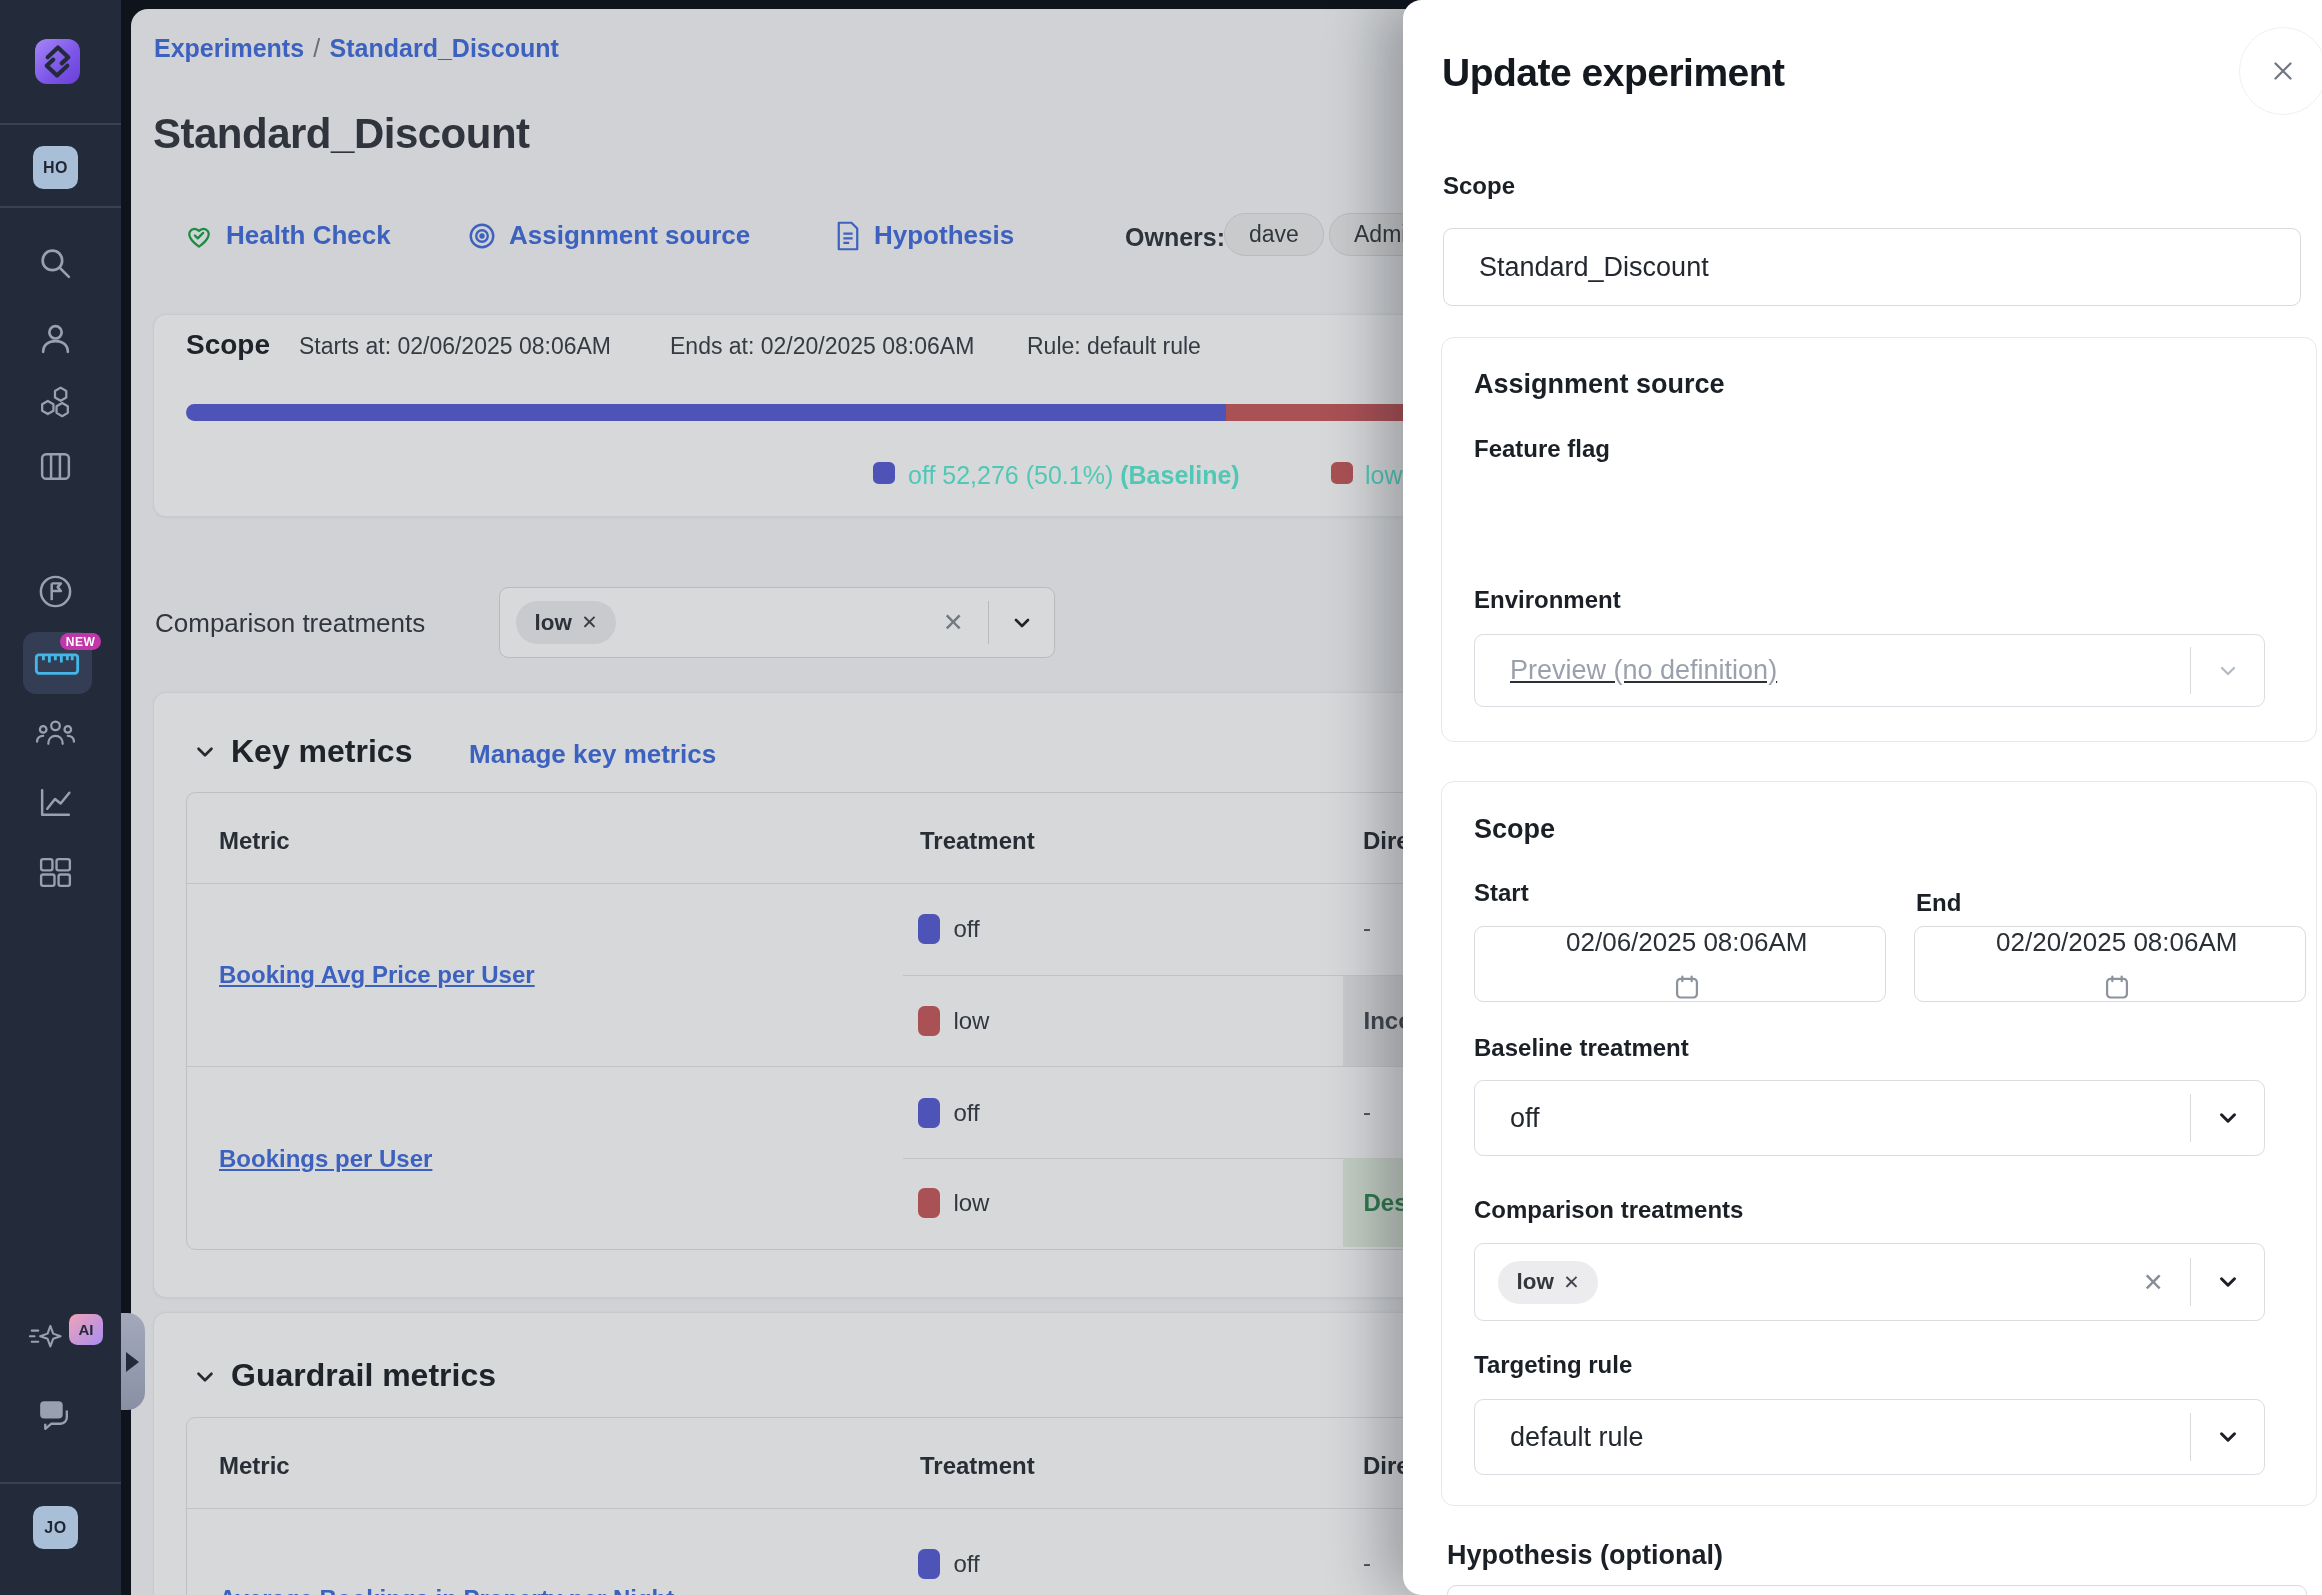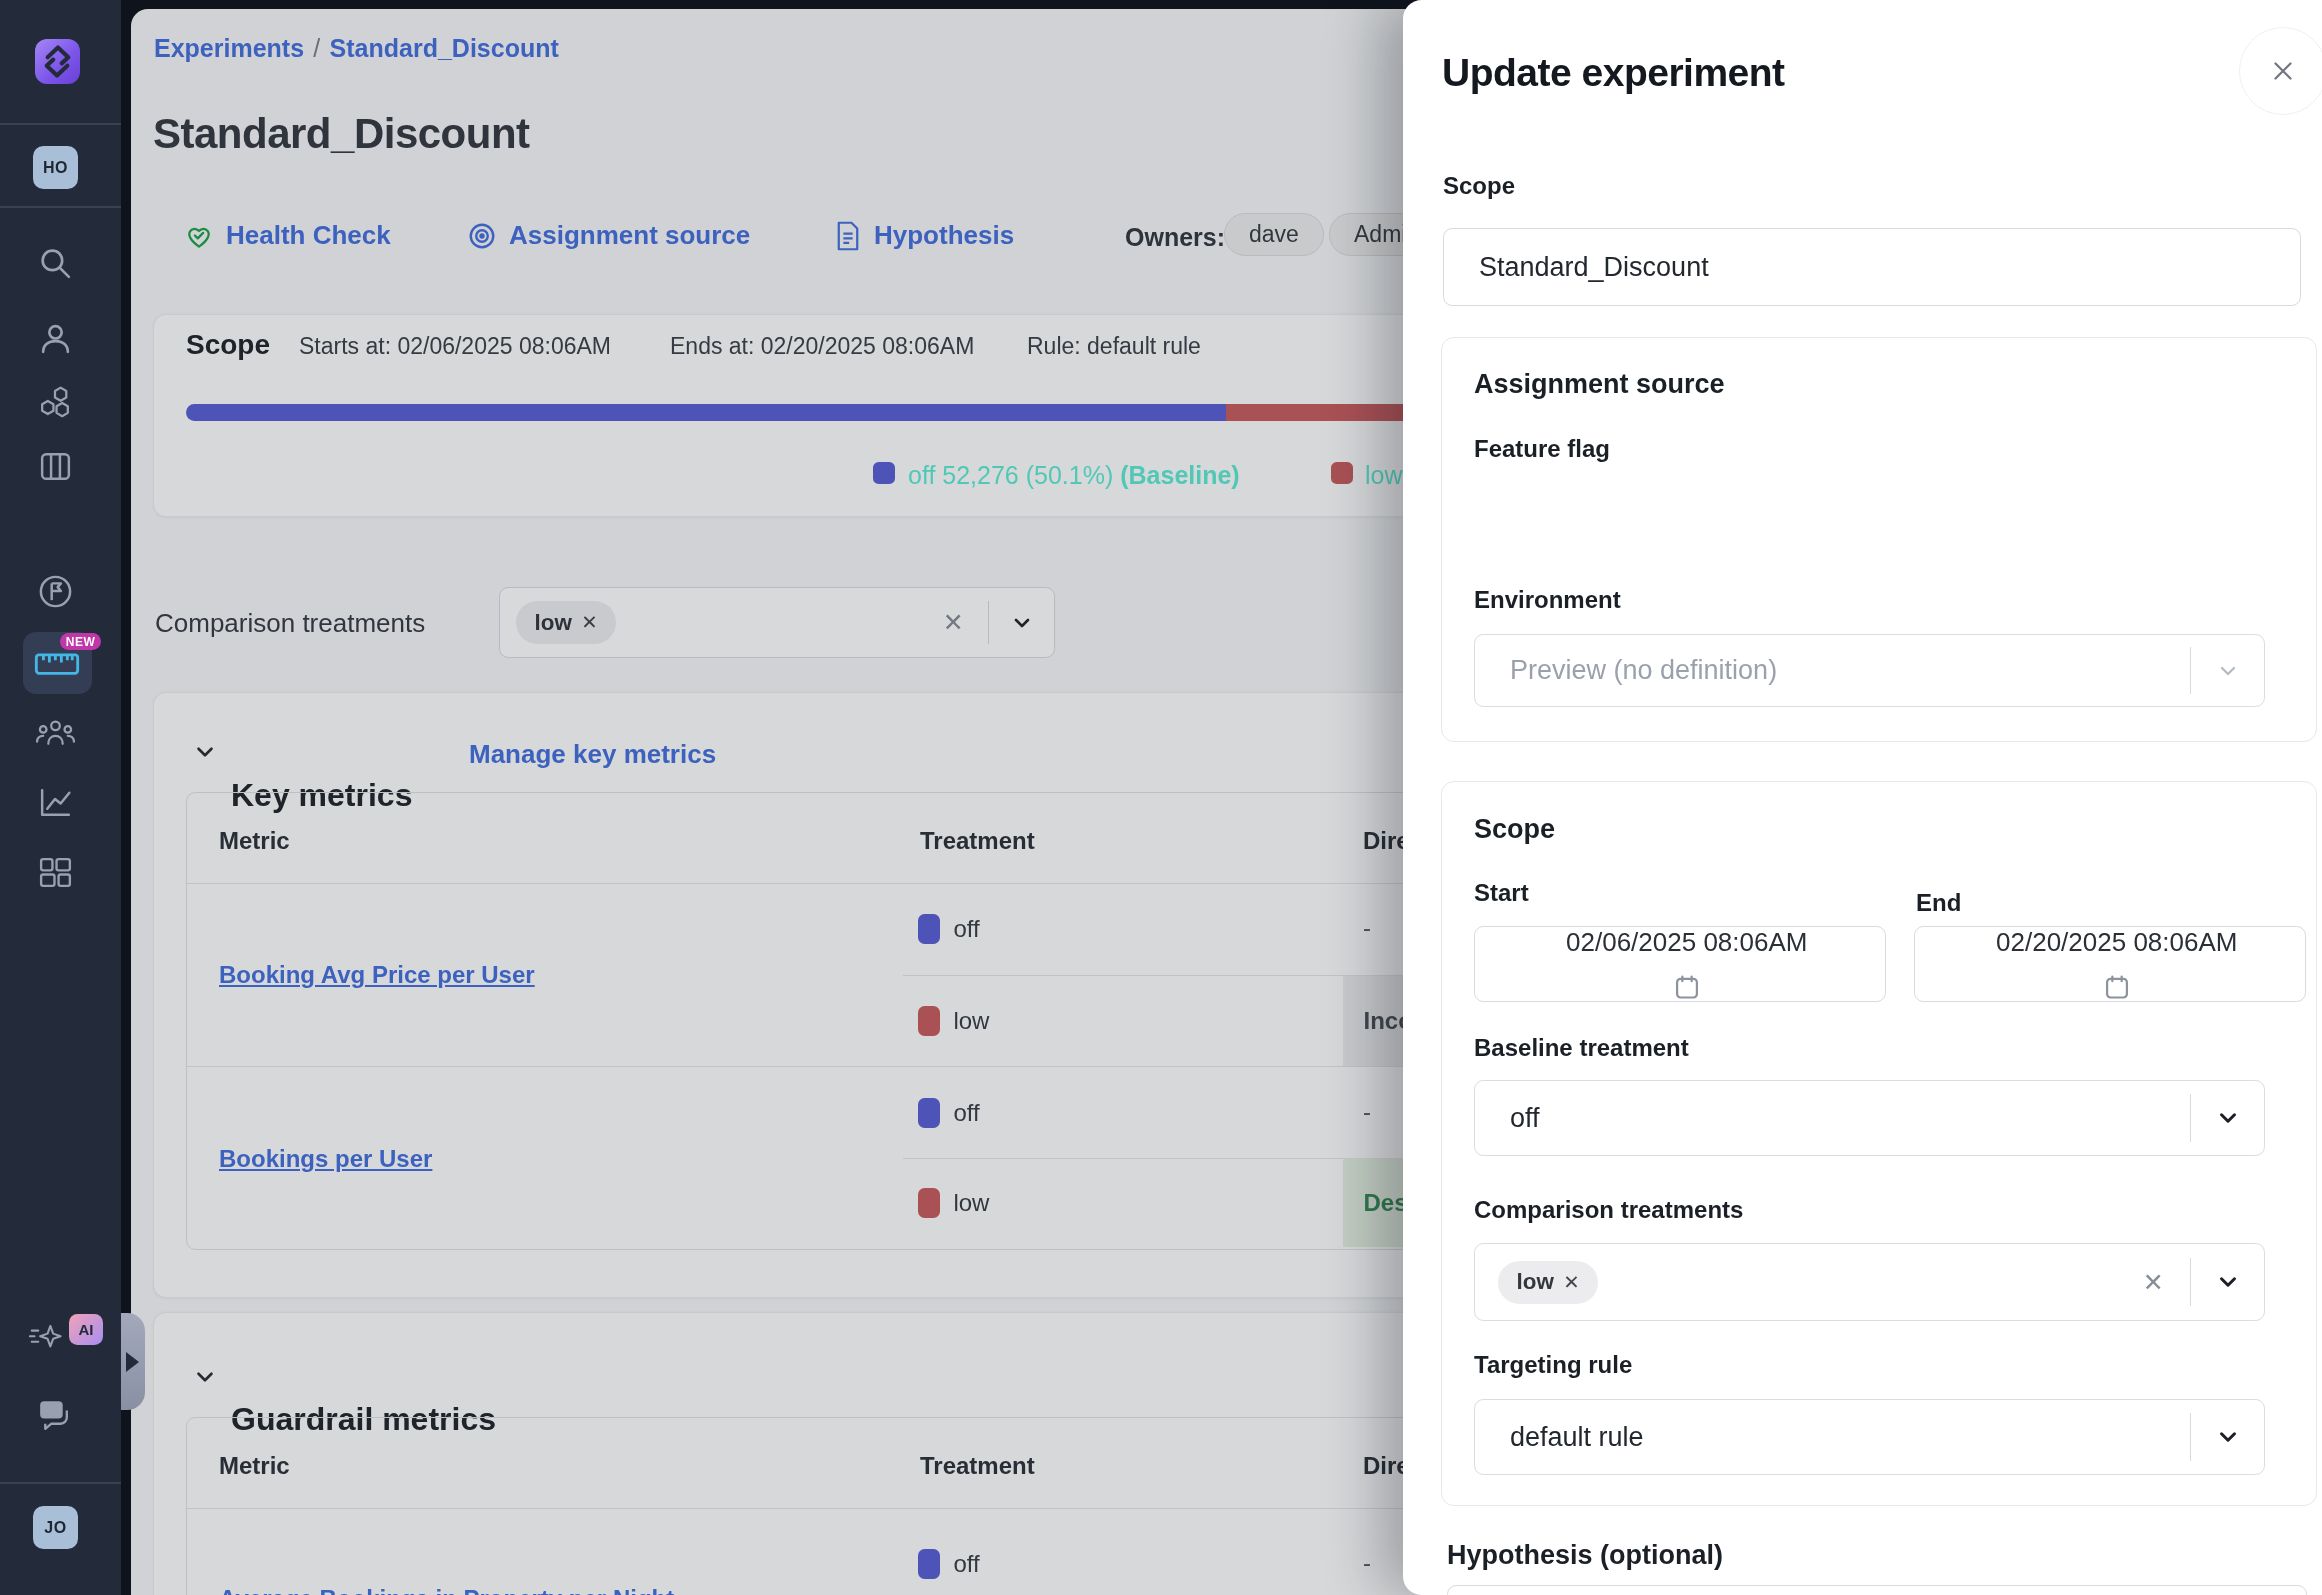--- a/index.html
+++ b/index.html
@@ -43,21 +43,21 @@
   .scope-meta{font-size:23px;color:#3e434b;}
   .bar{height:17px;border-radius:8.4px;overflow:hidden;display:flex;}
   .lg-sq{width:22.4px;height:22.4px;border-radius:5.6px;}
   .lg-txt{font-size:25px;color:#5eead4;}
   .sel{background:#fefefe;border:1.4px solid #d8dade;border-radius:9.3px;box-sizing:border-box;}
   .chip{height:43px;border-radius:21.4px;background:#ececef;color:#33383f;font-size:22.4px;font-weight:600;
         display:inline-flex;align-items:center;gap:9.3px;padding:0 18.6px;}
   .chip .x{font-size:19.6px;font-weight:700;color:#42474f;}
   .sel-clear{color:#878d97;font-size:25px;font-weight:600;}
   .sel-vline{width:1.4px;background:#d8dade;}
-  .sec-title{font-size:32px;font-weight:700;color:#23272e;margin-top:44px;}
+  .sec-title{font-size:32px;font-weight:700;color:#23272e;}
   .th{font-size:24px;font-weight:700;color:#2e333b;}
   .metric-lnk{font-size:24px;font-weight:600;color:#4570dd;}
   .tcell{font-size:24px;color:#3a3f47;display:flex;align-items:center;gap:13px;}
   .tr-sq{width:22.4px;height:30px;border-radius:6.5px;}
   .dircell{display:flex;align-items:center;padding-left:20.5px;font-size:24px;font-weight:600;}
   .tbl{border:1.4px solid #e0e1e6;border-radius:9.3px;}
   .hline{background:#e3e4e8;height:1.4px;}
   
   .panel{left:1403px;top:0;width:919px;height:1595px;background:#ffffff;z-index:5;
         border-radius:18.6px 0 0 18.6px;box-shadow:-22.4px 0 56px rgba(10,14,22,.28);}
@@ -344,21 +344,21 @@
 
     <div class="abs f-label" style="left:40px;top:172px;">Scope</div>
     <div class="abs" style="left:40px;top:228px;width:858px;height:78px;">
       <input class="inp" type="text" value="Standard_Discount" style="">
     </div>
 
     <div class="abs p-card" style="left:38px;top:337px;width:874px;height:403px;">
       <div class="abs p-sec" style="left:32px;top:31px;">Assignment source</div>
       <div class="abs f-label" style="left:32px;top:97px;">Feature flag</div>
       <div class="abs f-label" style="left:32px;top:248px;">Environment</div>
-      <div class="abs sel2" style="left:32px;top:296px;width:791px;height:73px;">
+      <div class="abs sel2" style="left:32px;top:296px;width:791px;height:73px;text-decoration:underline;">
         <span class="txt dis nowrap">Preview (no definition)</span>
         <span class="sel-vline" style="height:47px;"></span>
         <span class="caret" style="color:#b6bcc5;">
           <svg width="24" height="24" viewBox="0 0 24 24" fill="none" stroke="currentColor" stroke-width="2.4" stroke-linecap="round" stroke-linejoin="round">
               <path d="M6 9l6 6 6-6"></path>
             </svg>
         </span>
       </div>
     </div>
 

